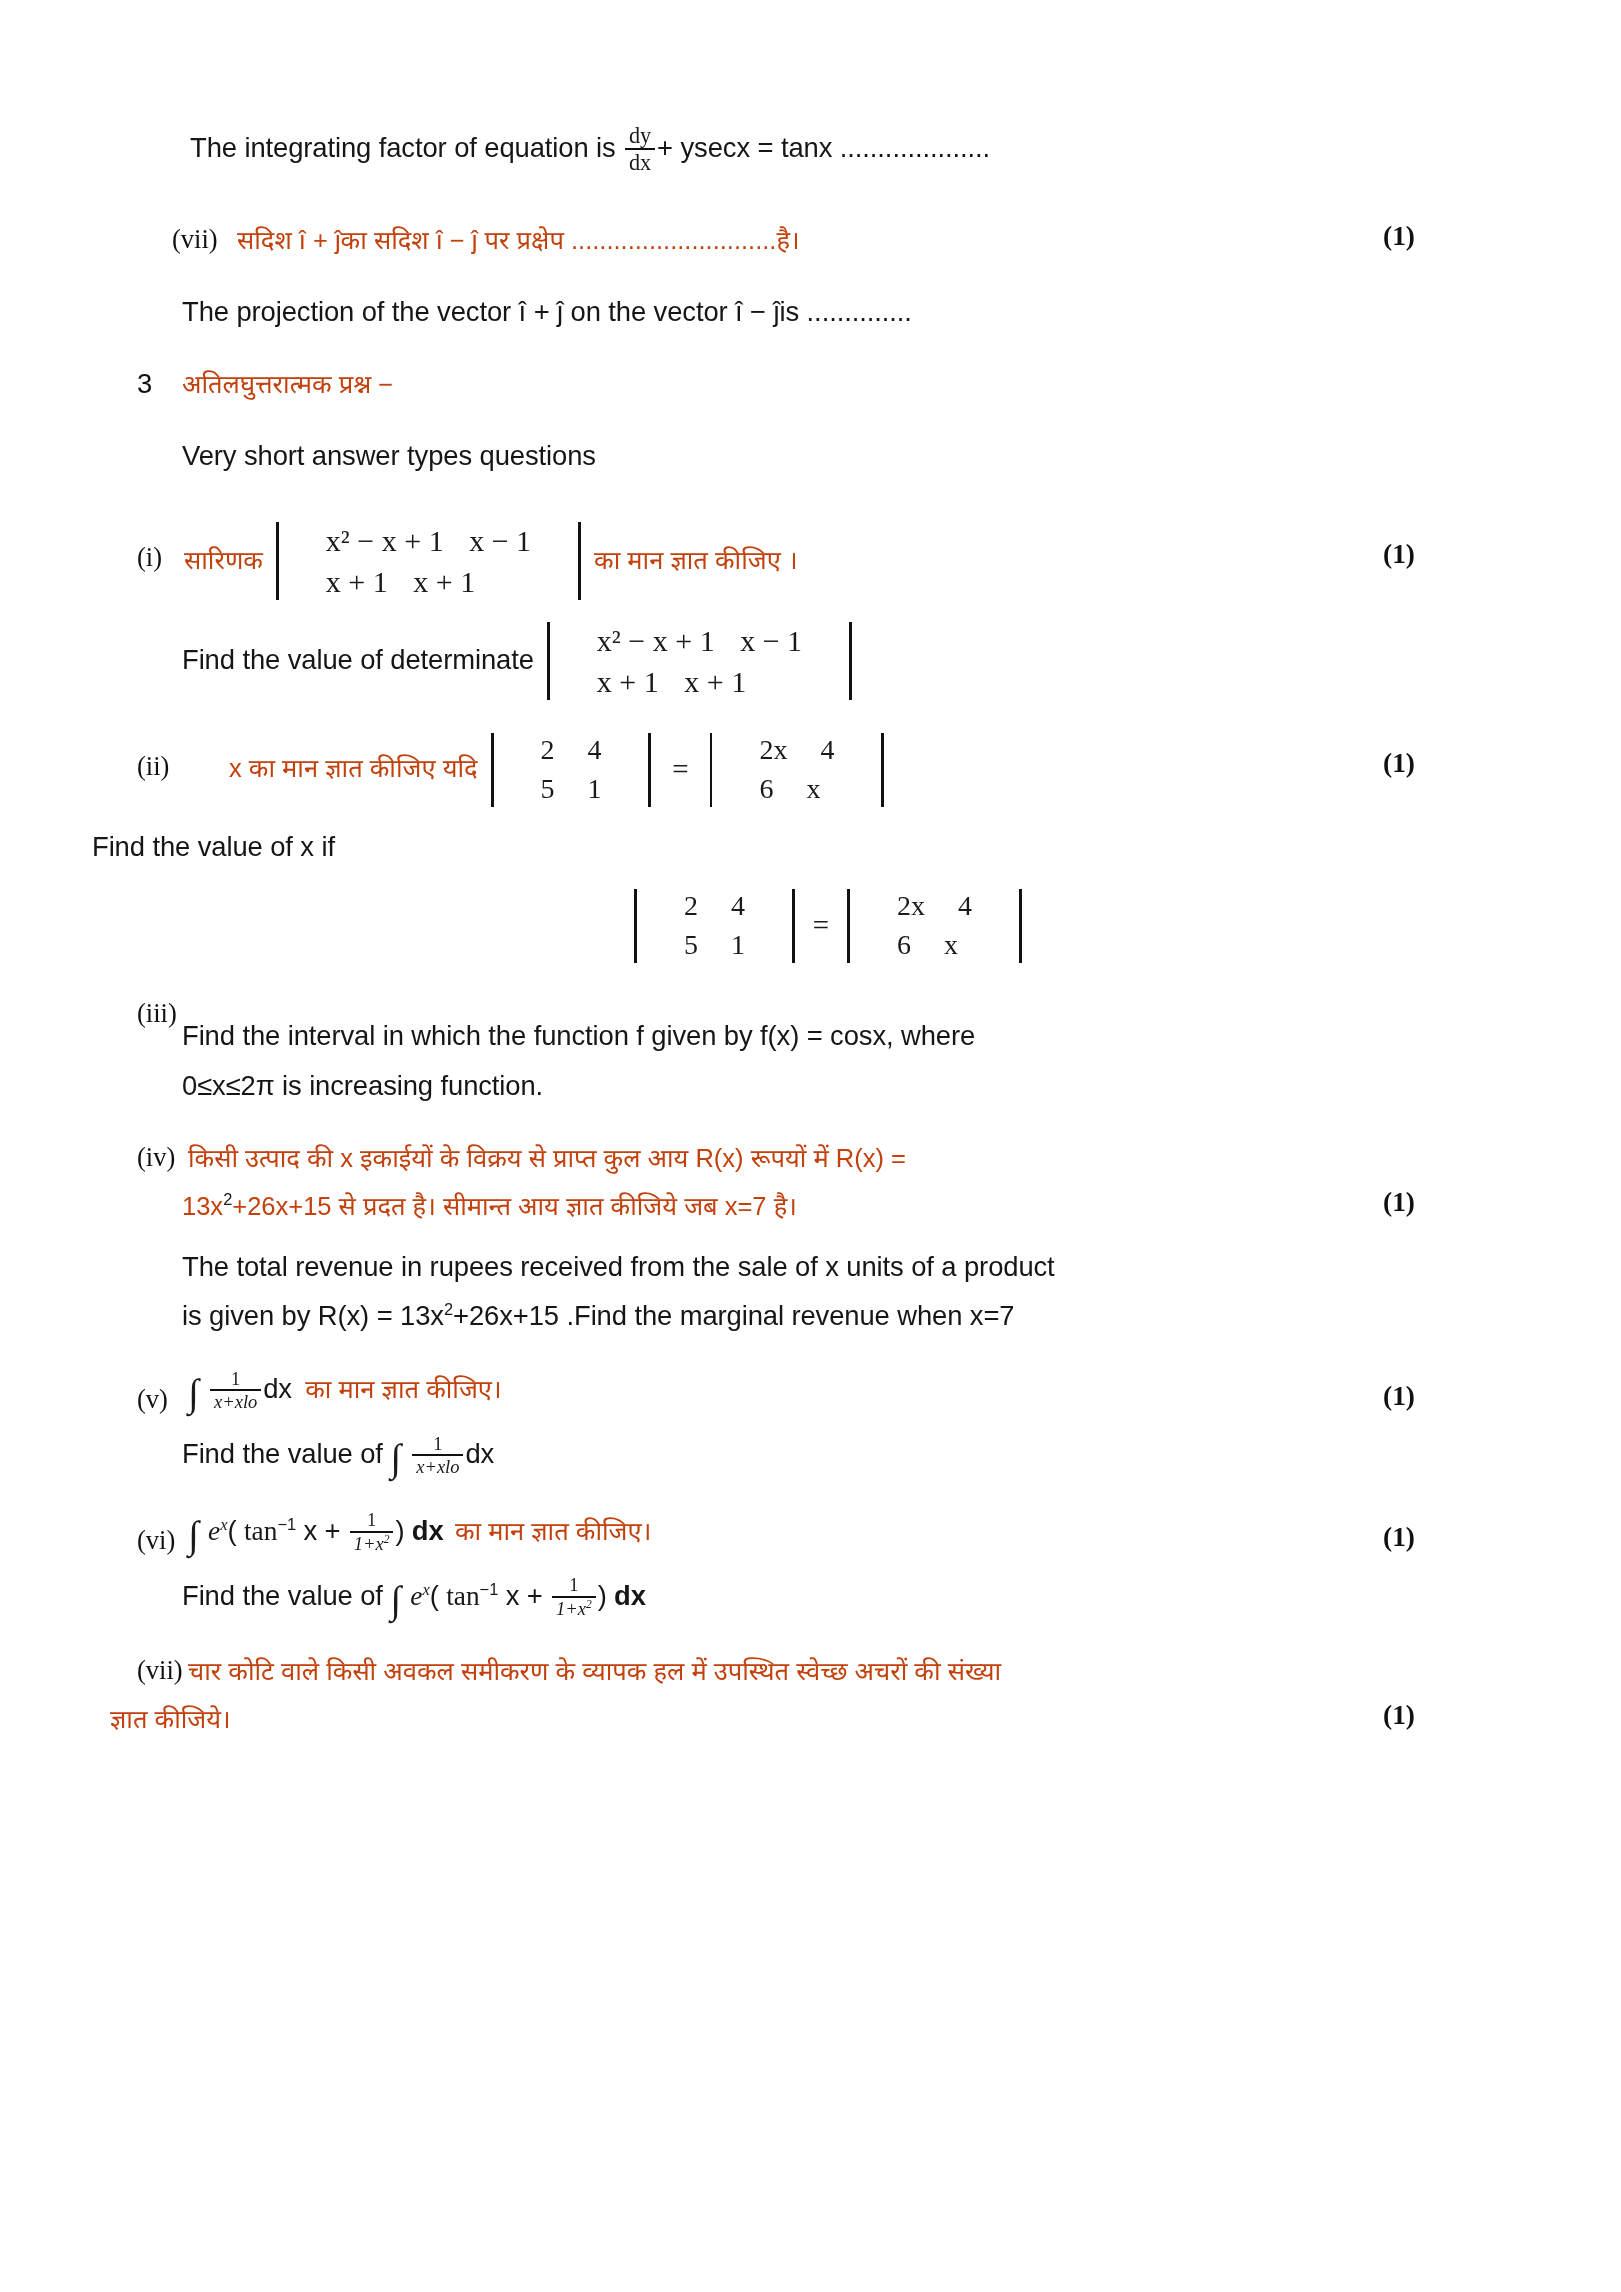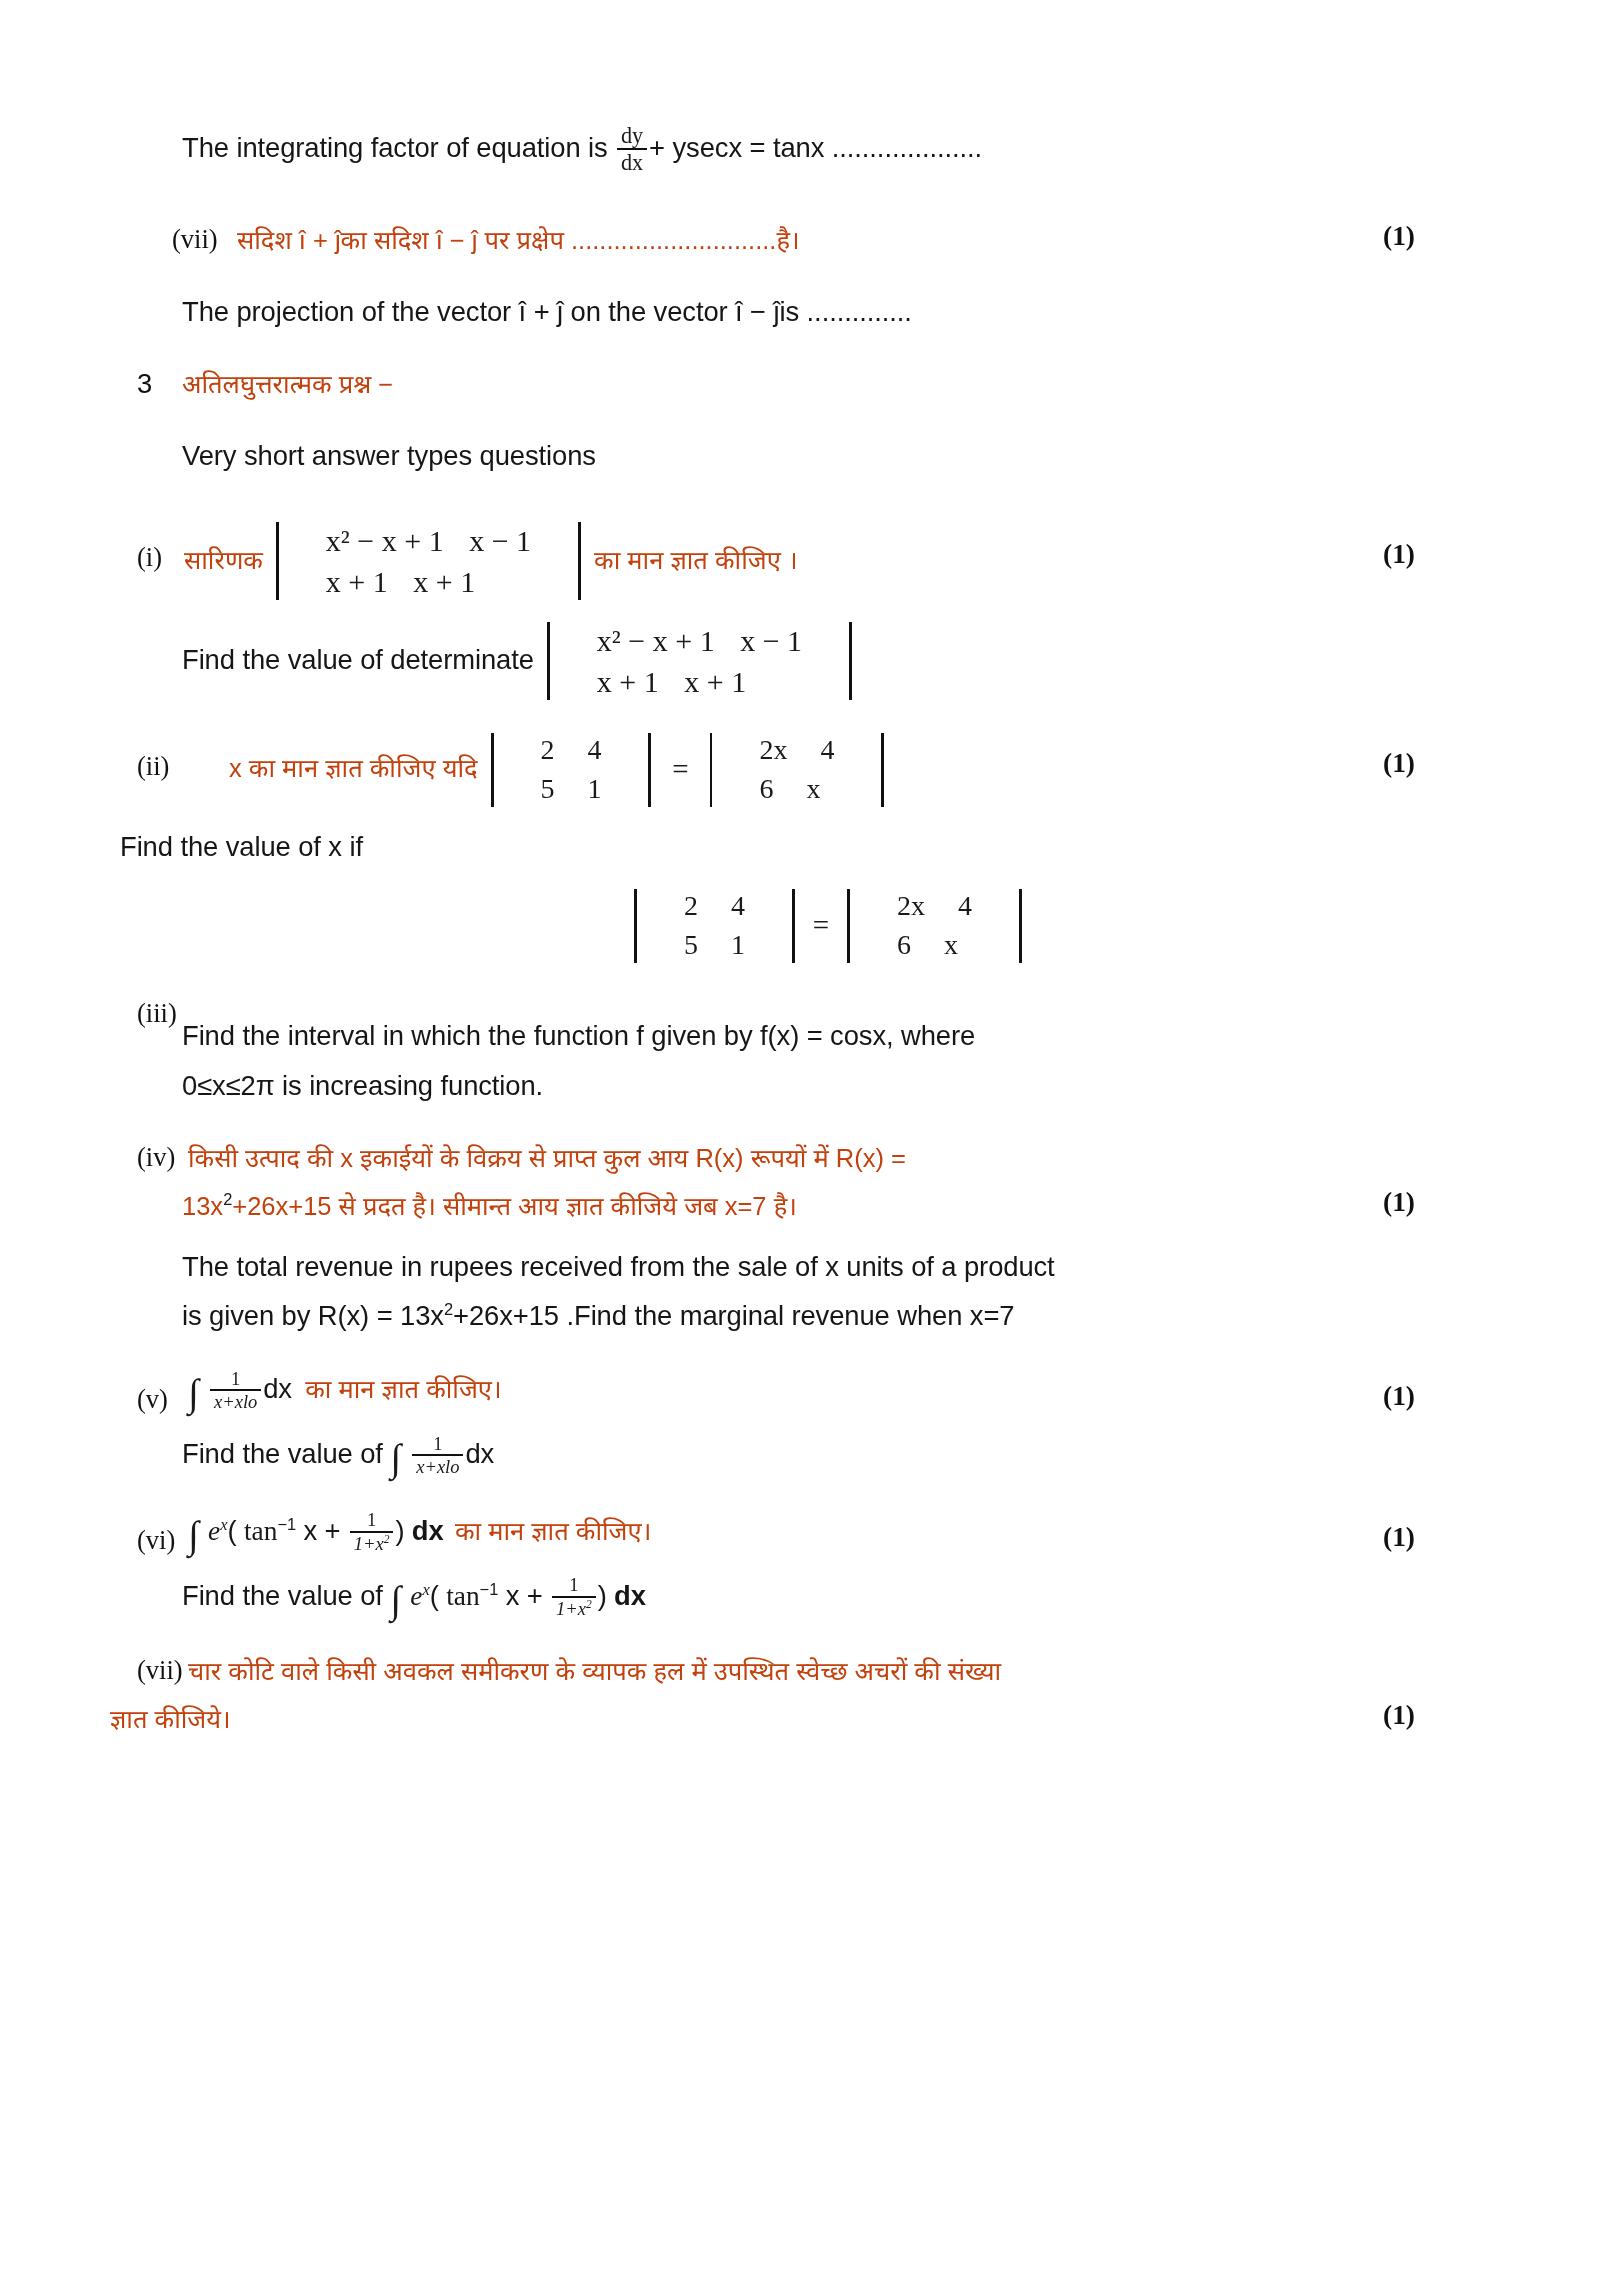--- a/index.html
+++ b/index.html
@@ -190,21 +190,21 @@
   .sp-l  { height: 45px; }
 </style>
 </head>
 <body>
 
 <div class="page">
 
   <div style="height:125px"></div>
 
   <div class="row">
-    <div class="body nolabel" style="margin-left:0">
+    <div class="body nolabel" style="margin-left:8px">
       <span class="en">The integrating factor of equation is</span>
       <span class="frac">
         <span class="fnum">dy</span>
         <span class="fbar"></span>
         <span class="fden">dx</span>
       </span><span class="en">+ ysecx = tanx ....................</span>
     </div>
   </div>
 
   <div class="sp-l"></div>
@@ -323,21 +323,21 @@
           </span>
         </span>
         <span class="bar"></span>
       </span>
     </div>
     <span class="marks" style="top:15.7px">(1)</span>
   </div>
 
   <div class="sp-s"></div>
 
-  <div class="row" style="padding-left:120px">
+  <div class="row" style="padding-left:92px">
     <div class="body nolabel" style="margin-left:0">
       <span class="en">Find the value of x if</span>
     </div>
   </div>
 
   <div class="sp-s"></div>
 
   <div class="centerblock">
     <div>
       <span class="det small">

